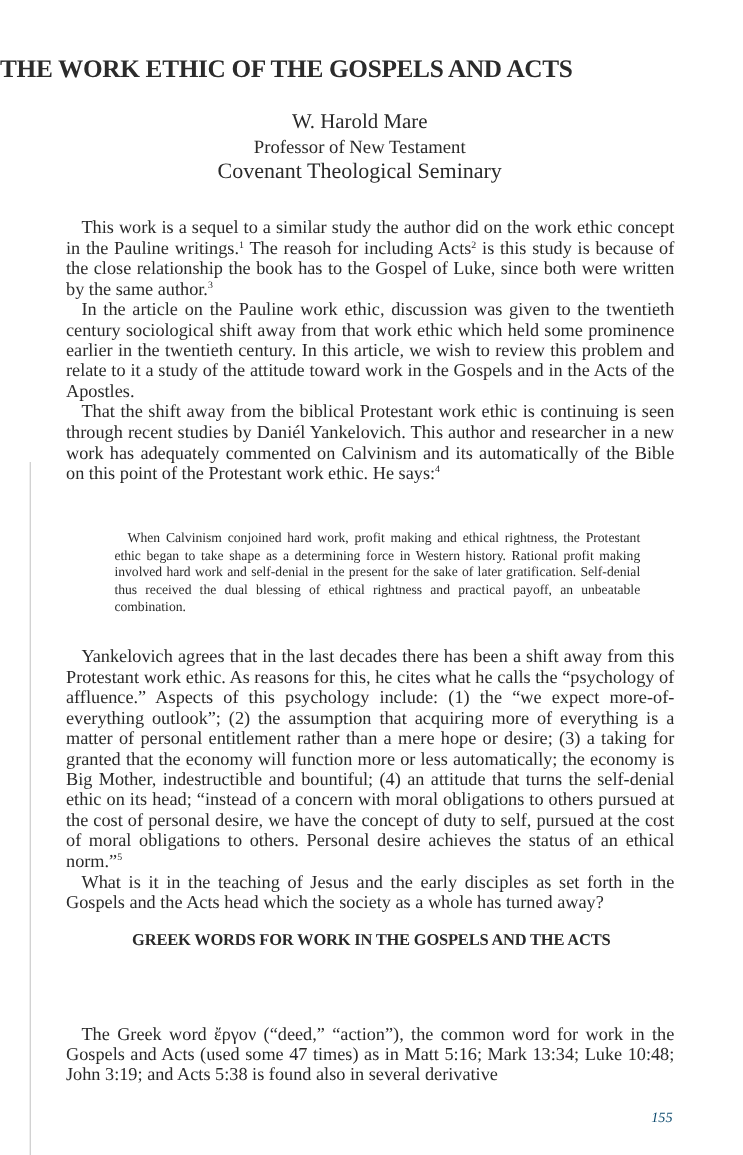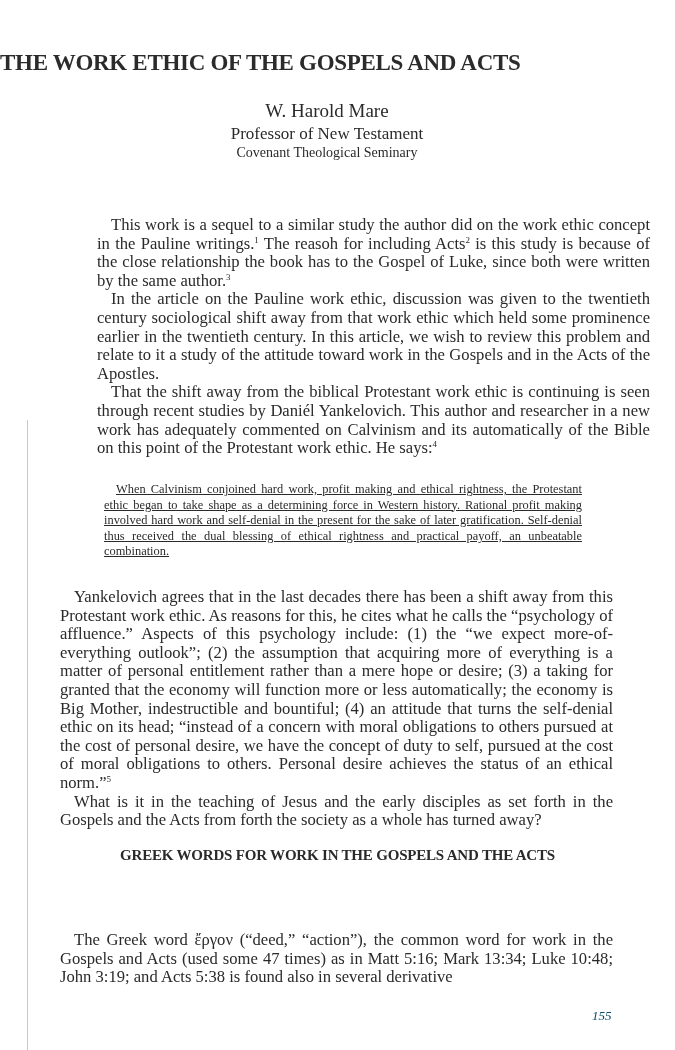--- a/index.html
+++ b/index.html
@@ -45,46 +45,45 @@
   .author {
     top: 100px;
     font-size: 19px;
   }
   .affil1 {
     top: 124px;
     font-size: 17px;
   }
   .affil2 {
     top: 145px;
-    font-size: 14px;
+    font-size: 20px;
   }
   .body-text {
     position: absolute;
     left: 60px;
     width: 553px;
     font-size: 16.6px;
     line-height: 18.6px;
     text-align: justify;
   }
   .body-text p {
     margin: 0;
     text-indent: 14px;
     text-align: justify;
   }
-  .block1 { top: 216px; margin-left: 37px; }
+  .block1 { top: 198px; }
   .block2 { top: 588px; }
   .quote {
     position: absolute;
     left: 104px;
     width: 478px;
     top: 482px;
     font-size: 12.4px;
     line-height: 15.6px;
     text-align: justify;
-    text-decoration: underline;
   }
   .quote p {
     margin: 0;
     text-indent: 12px;
     text-align: justify;
   }
   .section-heading {
     position: absolute;
     left: 0;
     width: 675px;
@@ -126,21 +125,21 @@
   <p>In the article on the Pauline work ethic, discussion was given to the twentieth century sociological shift away from that work ethic which held some prominence earlier in the twentieth century. In this article, we wish to review this problem and relate to it a study of the attitude toward work in the Gospels and in the Acts of the Apostles.</p>
   <p><span>That the shift away from the biblical Protestant work ethic is continuing is seen through recent studies by Daniél Yankelovich. This author and researcher in a new work has adequately commented on Calvinism and its automatically of the Bible on this point of the Protestant work ethic. He says:</span><sup>4</sup></p>
 </div>
 
 <div class="quote">
   <p>When Calvinism conjoined hard work, profit making and ethical rightness, the Protestant ethic began to take shape as a determining force in Western history. Rational profit making involved hard work and self-denial in the present for the sake of later gratification. Self-denial thus received the dual blessing of ethical rightness and practical payoff, an unbeatable combination.</p>
 </div>
 
 <div class="body-text block2">
   <p><span>Yankelovich agrees that in the last decades there has been a shift away from this Protestant work ethic. As reasons for this, he cites what he calls the “psychology of affluence.” Aspects of this psychology include: (1) the “we expect more-of-everything outlook”; (2) the assumption that acquiring more of everything is a matter of personal entitlement rather than a mere hope or desire; (3) a taking for granted that the economy will function more or less automatically; the economy is Big Mother, indestructible and bountiful; (4) an attitude that turns the self-denial ethic on its head; “instead of a concern with moral obligations to others pursued at the cost of personal desire, we have the concept of duty to self, pursued at the cost of moral obligations to others. Personal desire achieves the status of an ethical norm.”</span><sup>5</sup></p>
-  <p>What is it in the teaching of Jesus and the early disciples as set forth in the Gospels and the Acts from forth the society as a whole has turned away?</p>
+  <p>What is it in the teaching of Jesus and the early disciples as set forth in the Gospels and the Acts head which the society as a whole has turned away?</p>
 </div>
 
 <h2 class="section-heading">GREEK WORDS FOR WORK IN THE GOSPELS AND THE ACTS</h2>
 
 <div class="body-text block3">
   <p>The Greek word ἔργον (“deed,” “action”), the common word for work in the Gospels and Acts (used some 47 times) as in Matt 5:16; Mark 13:34; Luke 10:48; John 3:19; and Acts 5:38 is found also in several derivative</p>
 </div>
 
 <div class="page-number">155</div>
 

